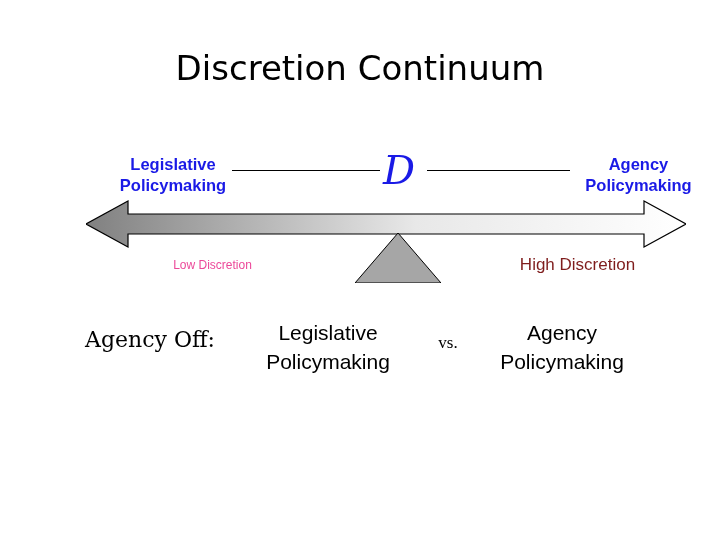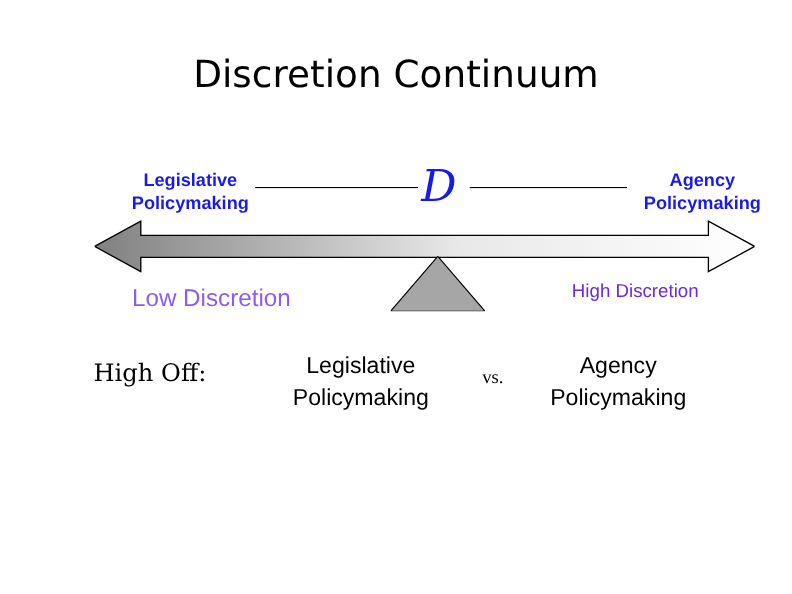--- a/index.html
+++ b/index.html
@@ -85,32 +85,32 @@
     width: 600px;
     height: 52px;
   }
 
   
   .lbl-low {
     position: absolute;
     left: 120px;
     top: 258px;
     width: 185px;
-    text-align: left;
-    font-size: 22px;
-    color: #8b5cf6;
+    text-align: center;
+    font-size: 12px;
+    color: #ec4899;
   }
   .lbl-high {
     position: absolute;
     left: 480px;
     top: 255px;
     width: 195px;
     text-align: center;
     font-size: 17px;
-    color: #6d28d9;
+    color: #7f1d1d;
   }
 
   
   .fulcrum {
     position: absolute;
     left: 355px;
     top: 233px;
     width: 86px;
     height: 50px;
   }
@@ -192,21 +192,21 @@
 
   <div class="fulcrum">
     <svg width="86" height="50" viewBox="0 0 86 50">
       <polygon points="43,0 86,50 0,50" fill="#a6a6a6" stroke="#000000" stroke-width="1"></polygon>
     </svg>
   </div>
 
   <div class="lbl-low">Low Discretion</div>
   <div class="lbl-high">High Discretion</div>
 
-  <div class="tradeoff-label">High Off:</div>
+  <div class="tradeoff-label">Agency Off:</div>
   <div class="tradeoff-left">
     <div>Legislative</div>
     <div>Policymaking</div>
   </div>
   <div class="tradeoff-vs">vs.</div>
   <div class="tradeoff-right">
     <div>Agency</div>
     <div>Policymaking</div>
   </div>
 

